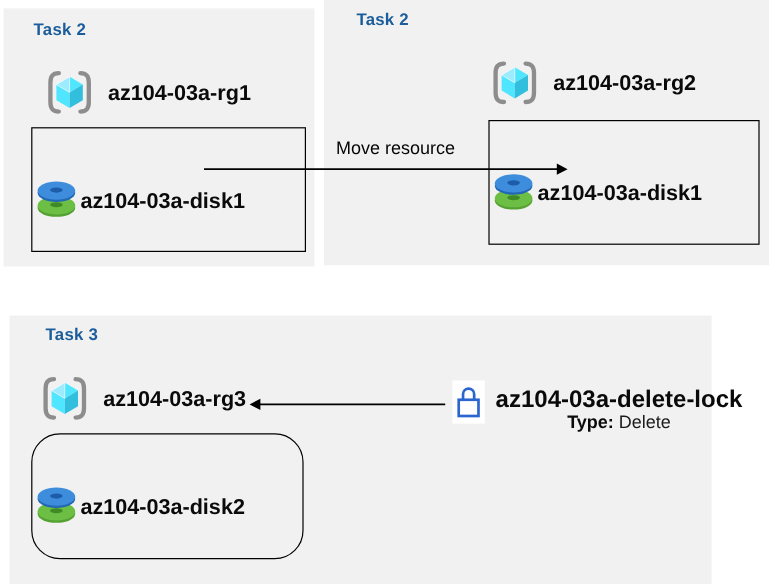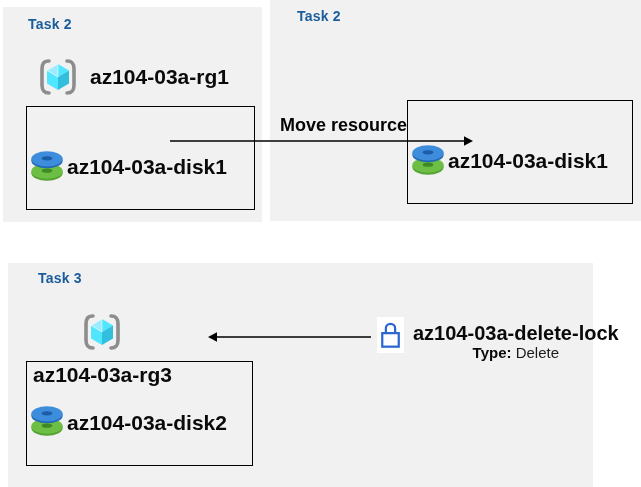--- a/index.html
+++ b/index.html
@@ -14,37 +14,37 @@
   .task-title{
     position:absolute;font-size:14px;font-weight:bold;
     color:var(--title_blue,#1b5c9b);letter-spacing:.2px;
   }
   #panel-task1 .task-title{left:25px;top:9px;}
   #panel-task2 .task-title{left:27px;top:8px;}
   #panel-task3 .task-title{left:30px;top:7px;}
   .rg-row{position:absolute;display:flex;align-items:center;gap:11px;}
   #panel-task1 .rg-row{left:34px;top:50px;}
   #panel-task2 .rg-row{left:138px;top:49px;}
-  #panel-task3 .rg-row{left:25px;top:49px;flex-direction:column;}
+  #panel-task3 .rg-row{left:25px;top:49px;}
   .rg-row svg{width:42px;height:40px;display:block;}
-  .res-label{font-size:21px;font-weight:bold;color:#0a0a0a;white-space:nowrap;}
+  .res-label{font-size:18px;font-weight:bold;color:#0a0a0a;white-space:nowrap;}
   .resource-box{
     position:absolute;border:1.6px solid #000;box-sizing:border-box;
     display:flex;flex-direction:row;align-items:center;padding-top:13px;
   }
   #panel-task1 .resource-box{left:23px;top:99px;width:229px;height:104px;}
   #panel-task2 .resource-box{left:137px;top:100px;width:226px;height:104px;}
-  #panel-task3 .resource-box{left:18px;top:98px;width:227px;height:105px;}
+  #panel-task3 .resource-box{left:18px;top:98px;width:227px;height:105px;border-radius:24px;}
   .disk-icon-wrap svg{width:40px;height:38px;display:block;}
   .resource-box .res-label{margin-top:5px;}
   .arrow-svg{position:absolute;overflow:visible;}
   #move-arrow{left:170px;top:134px;}
   #lock-arrow{left:207px;top:330px;}
   .move-label{
-    position:absolute;left:280px;top:115px;font-size:18px;font-weight:bold;
+    position:absolute;left:280px;top:115px;font-size:15px;font-weight:normal;
     color:#050505;white-space:nowrap;
   }
   .lock-tile{
     position:absolute;left:377px;top:317px;width:27px;height:36px;background:#ffffff;
     display:flex;align-items:center;justify-content:center;
   }
   .lock-tile svg{width:25px;height:32px;display:block;}
   .lock-text{position:absolute;left:413px;top:324px;line-height:19px;white-space:nowrap;}
   .lock-name{font-size:20px;font-weight:bold;color:#0a0a0a;}
   .lock-type{font-size:15px;color:#1a1a1a;text-align:center;}
@@ -79,20 +79,32 @@
           <ellipse cx="20" cy="13.5" rx="16.5" ry="8" fill="#3e8ddd"></ellipse>
           <ellipse cx="20" cy="13" rx="5.5" ry="2.3" fill="#1c5ca8"></ellipse>
         </svg>
       </span>
       <span class="res-label">az104-03a-disk1</span>
     </div>
   </section>
 
   <section class="panel" id="panel-task2">
     <div class="task-title">Task 2</div>
+    <div class="rg-row">
+      <svg viewBox="0 0 42 40" aria-hidden="true">
+        <path d="M12,4 C6.5,4 5,7 5,12 L5,28 C5,33 6.5,36 12,36" fill="none" stroke="#8d8d8d" stroke-width="3.6" stroke-linecap="round"></path>
+        <path d="M30,4 C35.5,4 37,7 37,12 L37,28 C37,33 35.5,36 30,36" fill="none" stroke="#8d8d8d" stroke-width="3.6" stroke-linecap="round"></path>
+        <polygon points="21,7 10,13.5 21,20" fill="#9cebff"></polygon>
+        <polygon points="21,7 32,13.5 21,20" fill="#50e6ff"></polygon>
+        <polygon points="10,13.5 21,20 21,33 10,26.5" fill="#50e6ff"></polygon>
+        <polygon points="32,13.5 21,20 21,33 32,26.5" fill="#32bedd"></polygon>
+        <polygon points="21,7 10,13.5 21,20" fill="none" stroke="#ffffff" stroke-width="0.5"></polygon>
+      </svg>
+      <span class="res-label">az104-03a-rg2</span>
+    </div>
     <div class="resource-box">
       <span class="disk-icon-wrap">
         <svg viewBox="0 0 40 40" aria-hidden="true">
           <ellipse cx="20" cy="28.5" rx="16.5" ry="8" fill="#55a233"></ellipse>
           <ellipse cx="20" cy="26.5" rx="16.5" ry="8" fill="#6cbe45"></ellipse>
           <ellipse cx="20" cy="26" rx="5.5" ry="2.2" fill="#3f8a26"></ellipse>
           <ellipse cx="20" cy="15.5" rx="16.5" ry="8" fill="#2268b4"></ellipse>
           <ellipse cx="20" cy="13.5" rx="16.5" ry="8" fill="#3e8ddd"></ellipse>
           <ellipse cx="20" cy="13" rx="5.5" ry="2.3" fill="#1c5ca8"></ellipse>
         </svg>

